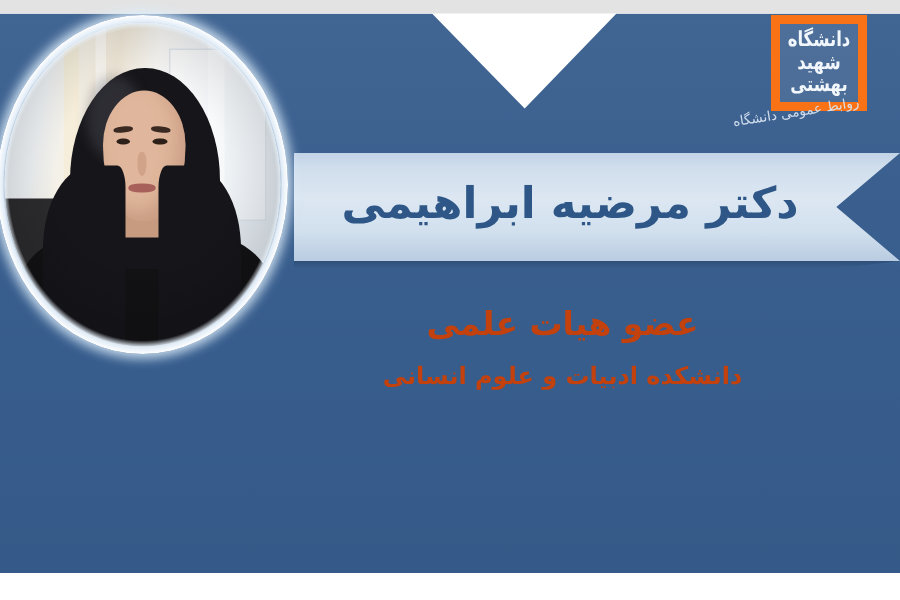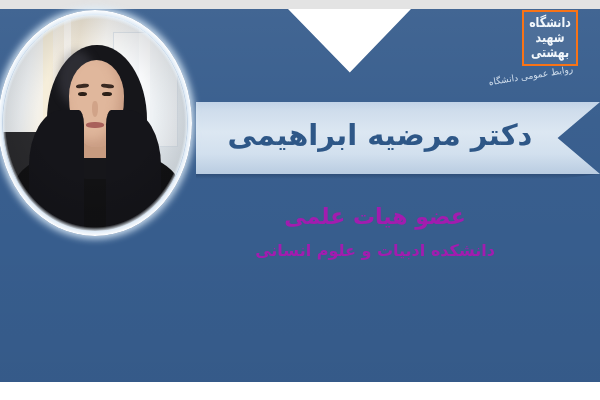--- a/index.html
+++ b/index.html
@@ -308,21 +308,21 @@
 
   
   .subtitle {
     position: absolute;
     left: 170px;
     top: 200px;
     width: 410px;
     z-index: 5;
     text-align: center;
     direction: rtl;
-    color: #a21caf;
+    color: #c2410c;
     font-family: "DejaVu Sans", "Liberation Sans", sans-serif;
     font-weight: 700;
   }
   .subtitle-line-1 {
     font-size: 22px;
     line-height: 34px;
     white-space: nowrap;
   }
   .subtitle-line-2 {
     font-size: 16px;
@@ -338,21 +338,21 @@
     width: 104px;
     height: 86px;
     z-index: 6;
   }
   .logo-mark {
     position: absolute;
     right: 0;
     top: 2px;
     width: 52px;
     height: 52px;
-    border: 2px solid #f97316;
+    border: 6px solid #f97316;
     background: rgba(255,255,255,0.07);
     display: flex;
     align-items: center;
     justify-content: center;
     overflow: hidden;
   }
   .logo-mark-text {
     font-family: "DejaVu Sans", "Liberation Sans", sans-serif;
     font-size: 11px;
     font-weight: 700;

